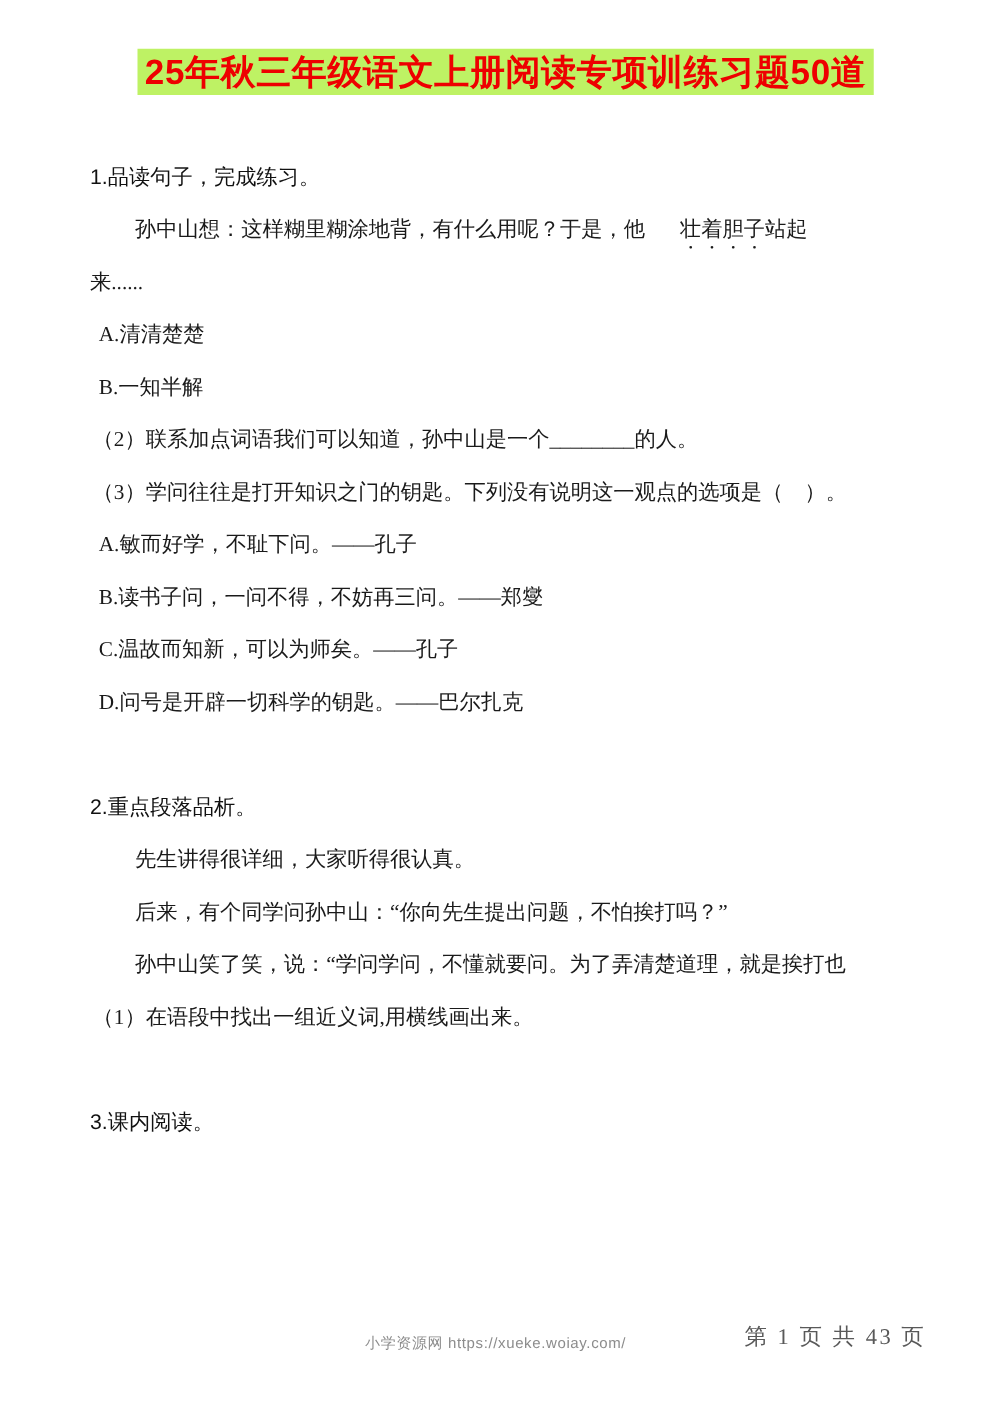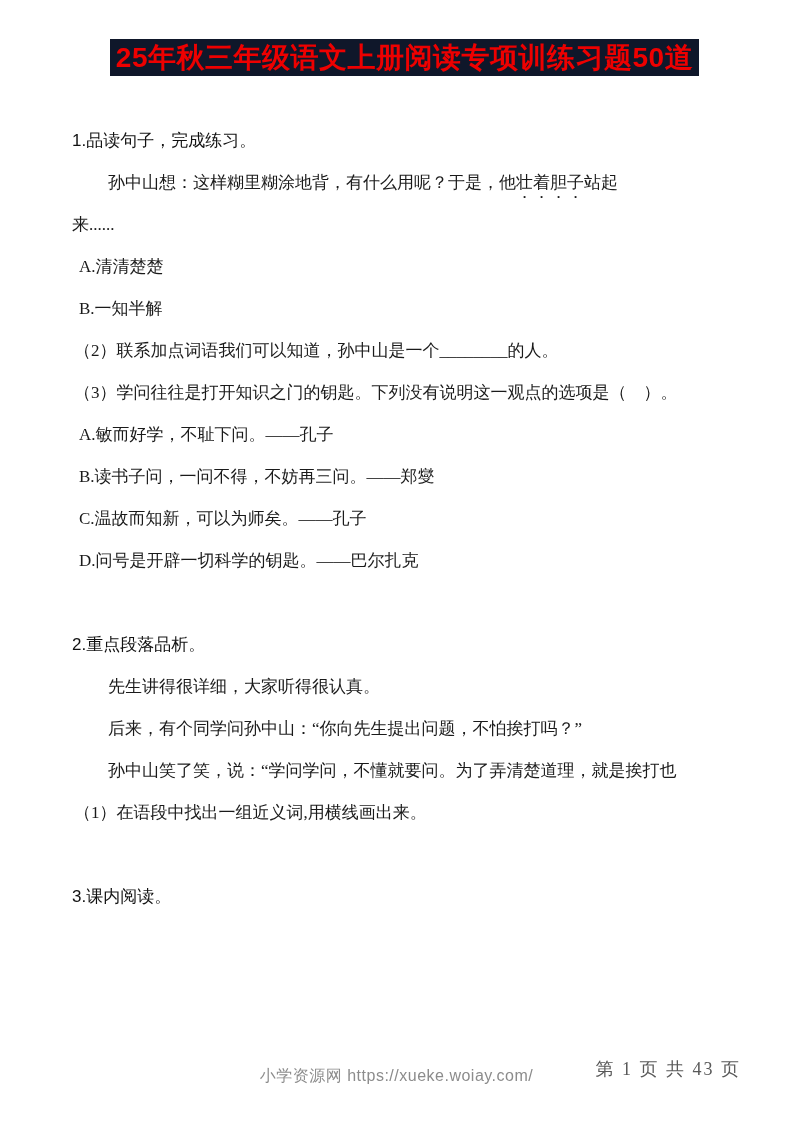--- a/index.html
+++ b/index.html
@@ -42,47 +42,48 @@
   }
   .line.para.indent { padding-left: 36px; }
   .line.question { padding-left: 2px; }
   .line.option { padding-left: 7px; }
   .line.spacer { min-height: 42px; }
   .emph {
     -webkit-text-emphasis: filled dot;
     -webkit-text-emphasis-position: under right;
     text-emphasis: filled dot;
     text-emphasis-position: under right;
+    padding-left: 28px;
   }
   .footer-site {
     position: absolute;
     left: 0; right: 0;
     top: 1066px;
     text-align: center;
     font-family: "Liberation Sans", "DejaVu Sans", sans-serif;
-    font-size: 16px;
+    font-size: 12px;
     color: #8c8c8c;
     letter-spacing: 0.5px;
   }
   .footer-page {
     position: absolute;
     right: 52px;
     top: 1057px;
     font-size: 18px;
     color: #595959;
     letter-spacing: 2px;
   }
 </style>
 </head>
 <body>
 
 <div class="page">
 
   <div class="title-row">
-    <span class="title-highlight" style="color: rgb(238, 0, 0); background-color: #0f172a;">25年秋三年级语文上册阅读专项训练习题50道</span>
+    <span class="title-highlight" style="color: rgb(238, 0, 0); background-color: #bef264;">25年秋三年级语文上册阅读专项训练习题50道</span>
   </div>
 
   <div class="content">
       <div class="line heading">1.品读句子，完成练习。</div>
       <div class="line para indent"><span>孙中山想：这样糊里糊涂地背，有什么用呢？于是，他</span><span class="emph">壮着胆子</span><span>站起</span></div>
       <div class="line para">来......</div>
       <div class="line option">A.清清楚楚</div>
       <div class="line option">B.一知半解</div>
       <div class="line question">（2）联系加点词语我们可以知道，孙中山是一个________的人。</div>
       <div class="line question">（3）学问往往是打开知识之门的钥匙。下列没有说明这一观点的选项是（　）。</div>

